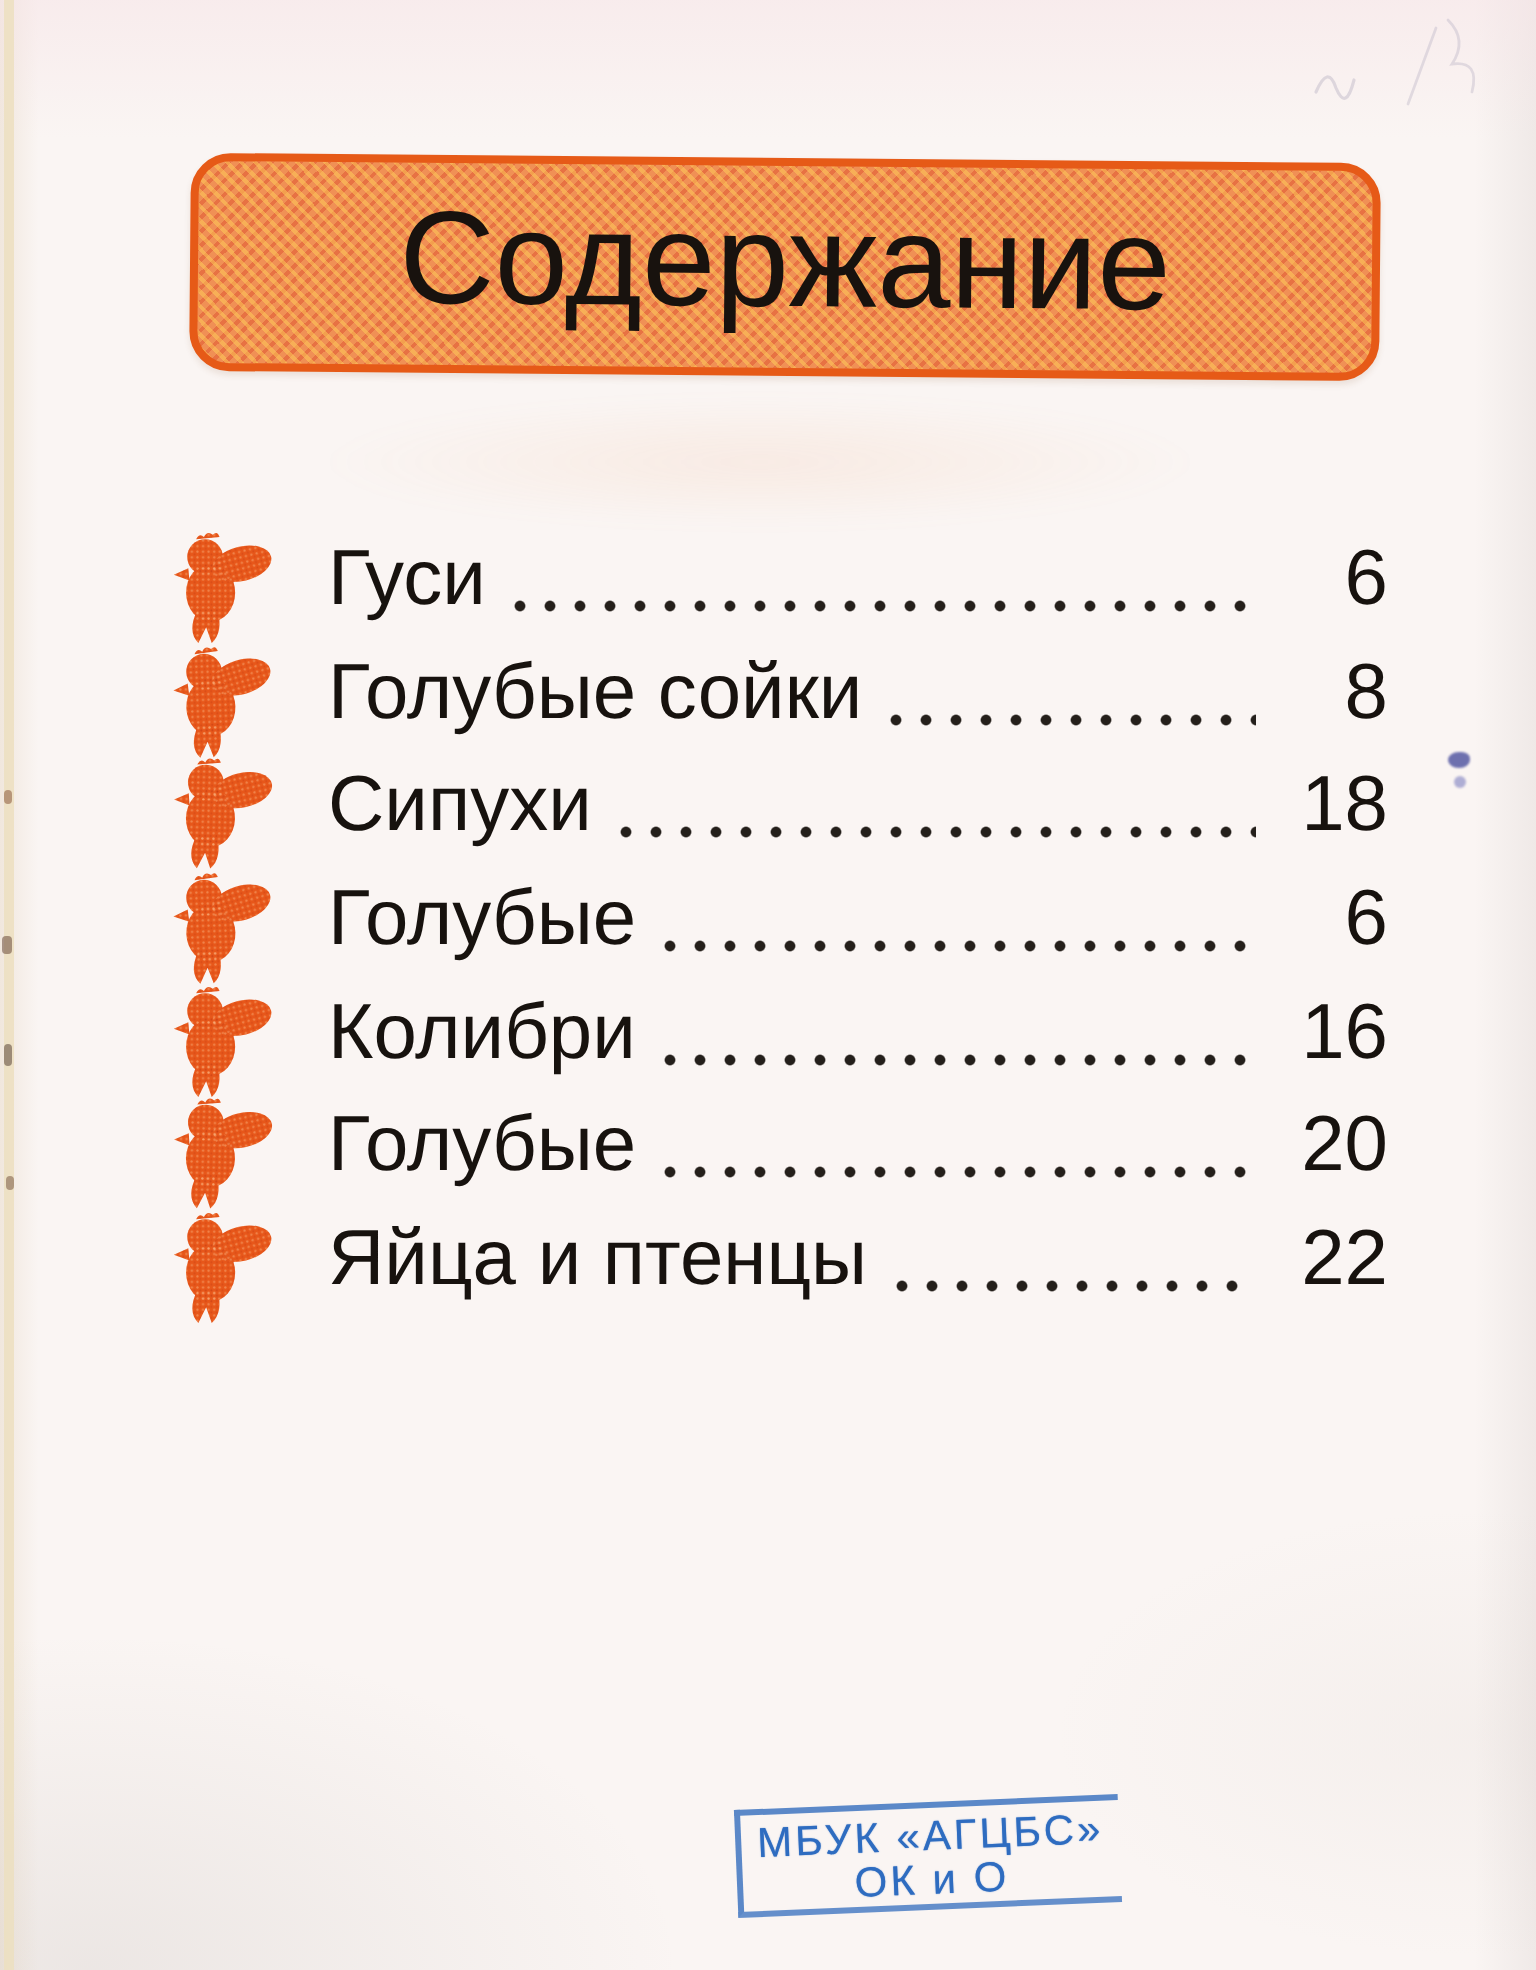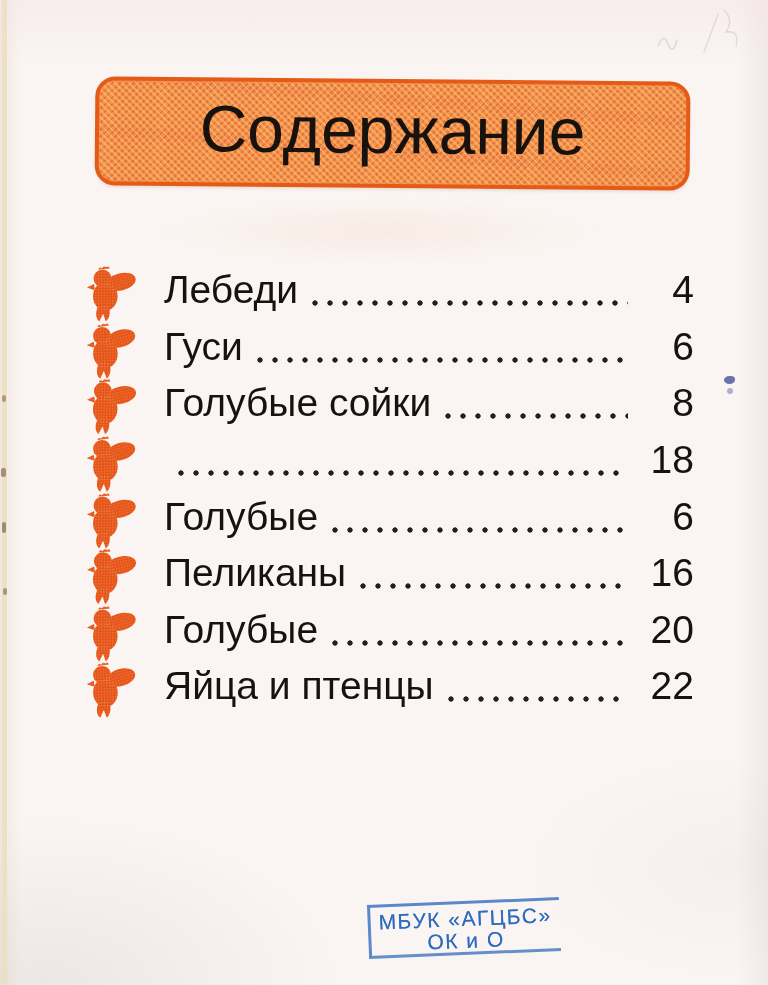--- a/index.html
+++ b/index.html
@@ -124,31 +124,20 @@
 </div>
 
 <div class="toc">
   <div class="toc-row">
     <span class="bird">
         <svg viewBox="0 0 90 104">
           <use href="#birdshape" class="bird-fill"></use>
           <use href="#birdshape" fill="url(#htdots)"></use>
         </svg>
       </span>
-    <span class="toc-label">Лебеди</span>
-    <span class="dots"></span>
-    <span class="toc-num">4</span>
-  </div>
-  <div class="toc-row">
-    <span class="bird">
-        <svg viewBox="0 0 90 104">
-          <use href="#birdshape" class="bird-fill"></use>
-          <use href="#birdshape" fill="url(#htdots)"></use>
-        </svg>
-      </span>
     <span class="toc-label">Гуси</span>
     <span class="dots"></span>
     <span class="toc-num">6</span>
   </div>
   <div class="toc-row">
     <span class="bird">
         <svg viewBox="0 0 90 104">
           <use href="#birdshape" class="bird-fill"></use>
           <use href="#birdshape" fill="url(#htdots)"></use>
         </svg>
@@ -157,20 +146,21 @@
     <span class="dots"></span>
     <span class="toc-num">8</span>
   </div>
   <div class="toc-row">
     <span class="bird">
         <svg viewBox="0 0 90 104">
           <use href="#birdshape" class="bird-fill"></use>
           <use href="#birdshape" fill="url(#htdots)"></use>
         </svg>
       </span>
+    <span class="toc-label">Сипухи</span>
     <span class="dots"></span>
     <span class="toc-num">18</span>
   </div>
   <div class="toc-row">
     <span class="bird">
         <svg viewBox="0 0 90 104">
           <use href="#birdshape" class="bird-fill"></use>
           <use href="#birdshape" fill="url(#htdots)"></use>
         </svg>
       </span>
@@ -178,21 +168,21 @@
     <span class="dots"></span>
     <span class="toc-num">6</span>
   </div>
   <div class="toc-row">
     <span class="bird">
         <svg viewBox="0 0 90 104">
           <use href="#birdshape" class="bird-fill"></use>
           <use href="#birdshape" fill="url(#htdots)"></use>
         </svg>
       </span>
-    <span class="toc-label">Пеликаны</span>
+    <span class="toc-label">Колибри</span>
     <span class="dots"></span>
     <span class="toc-num">16</span>
   </div>
   <div class="toc-row">
     <span class="bird">
         <svg viewBox="0 0 90 104">
           <use href="#birdshape" class="bird-fill"></use>
           <use href="#birdshape" fill="url(#htdots)"></use>
         </svg>
       </span>

